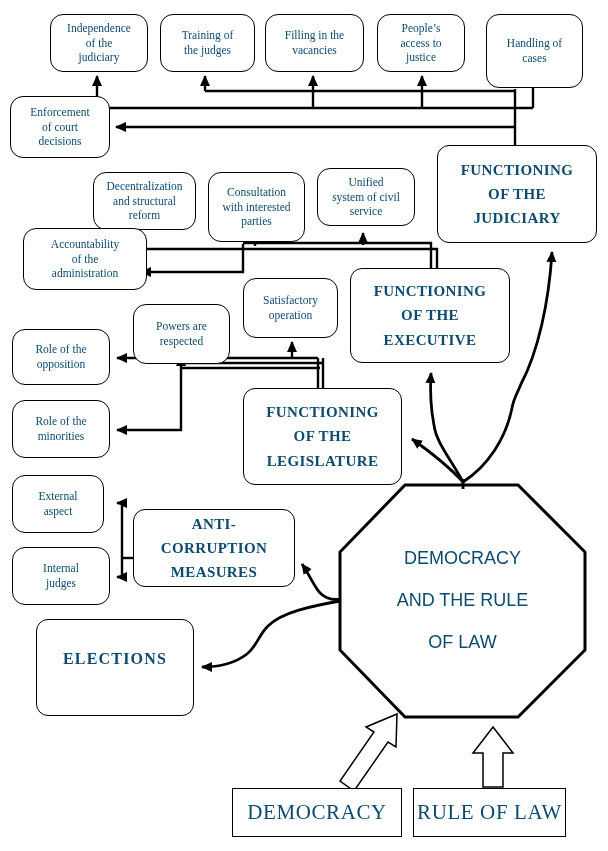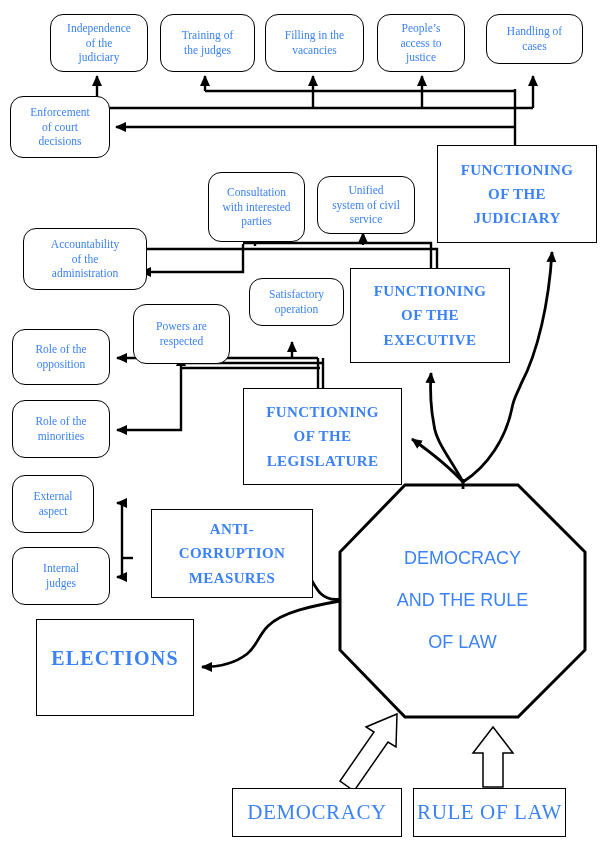--- a/index.html
+++ b/index.html
@@ -1,29 +1,29 @@
 <!DOCTYPE html>
 <html><head>
 <meta charset="utf-8">
 <style>
   html,body{margin:0;padding:0;background:#fff;}
   #stage{
     position:relative;width:608px;height:851px;background:#fff;
-    font-family:"Liberation Serif","DejaVu Serif",serif;color:#3b82f6;overflow:hidden;
+    font-family:"Liberation Serif","DejaVu Serif",serif;color:#0c4a6e;overflow:hidden;
   }
   #connector-layer{position:absolute;left:0;top:0;width:608px;height:851px;z-index:1;}
   .box{
     position:absolute;z-index:2;background:#fff;border:1.4px solid #000;
     display:flex;align-items:center;justify-content:center;text-align:center;
     box-sizing:border-box;
   }
   .box span{white-space:pre-line;display:block;}
   .rounded{border-radius:13px;font-size:11.5px;line-height:1.28;}
-  .bigbox{border-radius:0;font-weight:bold;font-size:15px;line-height:1.62;letter-spacing:.4px;}
-  .elections{font-size:20px;letter-spacing:1.2px;padding-bottom:18px;}
+  .bigbox{border-radius:12px;font-weight:bold;font-size:15px;line-height:1.62;letter-spacing:.4px;}
+  .elections{font-size:16px;letter-spacing:1.2px;padding-bottom:18px;}
   .bottombox{font-weight:normal;font-size:21px;line-height:1;letter-spacing:.6px;}
   .octagon-label{
     position:absolute;left:340px;top:485px;width:245px;height:232px;z-index:2;
     display:flex;align-items:center;justify-content:center;text-align:center;
     font-family:"Liberation Sans","DejaVu Sans",sans-serif;font-size:18px;line-height:2.32;
   }
   .octagon-label span{white-space:pre-line;}
 </style>
 </head>
 <body>
@@ -107,71 +107,76 @@
     <span>Training of
 the judges</span>
     </div>
 
   <div class="box rounded" style="left:377px;top:14px;width:88px;height:58px">
     <span>People’s
 access to
 justice</span>
     </div>
 
-  <div class="box rounded" style="left:486px;top:14px;width:97px;height:50px">
+  <div class="box rounded" style="left:486px;top:14px;width:97px;height:74px">
     <span>Handling of
 cases</span>
     </div>
 
   <div class="box rounded" style="left:10px;top:96px;width:100px;height:62px">
     <span>Enforcement
 of court
 decisions</span>
     </div>
 
+  <div class="box rounded" style="left:93px;top:172px;width:103px;height:58px">
+    <span>Decentralization
+and structural
+reform</span>
+    </div>
 
   <div class="box rounded" style="left:208px;top:172px;width:97px;height:70px">
     <span>Consultation
 with interested
 parties</span>
     </div>
 
-  <div class="box rounded" style="left:317px;top:176px;width:98px;height:58px">
+  <div class="box rounded" style="left:317px;top:168px;width:98px;height:58px">
     <span>Unified
 system of civil
 service</span>
     </div>
 
   <div class="box rounded" style="left:23px;top:228px;width:124px;height:62px">
     <span>Accountability
 of the
 administration</span>
     </div>
 
   <div class="box rounded" style="left:133px;top:304px;width:97px;height:60px">
     <span>Powers are
 respected</span>
     </div>
 
-  <div class="box rounded" style="left:249px;top:278px;width:95px;height:48px">
+  <div class="box rounded" style="left:243px;top:278px;width:95px;height:60px">
     <span>Satisfactory
 operation</span>
     </div>
 
   <div class="box rounded" style="left:12px;top:329px;width:98px;height:56px">
     <span>Role of the
 opposition</span>
     </div>
 
   <div class="box rounded" style="left:12px;top:400px;width:98px;height:58px">
     <span>Role of the
 minorities</span>
     </div>
 
-  <div class="box rounded" style="left:12px;top:475px;width:82px;height:58px">
+  <div class="box rounded" style="left:12px;top:475px;width:92px;height:58px">
     <span>External
 aspect</span>
     </div>
 
   <div class="box rounded" style="left:12px;top:547px;width:98px;height:58px">
     <span>Internal
 judges</span>
     </div>
 
   <div class="box bigbox" style="left:437px;top:145px;width:160px;height:98px">
@@ -185,21 +190,21 @@
 OF THE
 EXECUTIVE</span>
     </div>
 
   <div class="box bigbox" style="left:243px;top:388px;width:159px;height:97px">
     <span>FUNCTIONING
 OF THE
 LEGISLATURE</span>
     </div>
 
-  <div class="box bigbox" style="left:151px;top:509px;width:162px;height:89px">
+  <div class="box bigbox" style="left:133px;top:509px;width:162px;height:78px">
     <span>ANTI-
 CORRUPTION
 MEASURES</span>
     </div>
 
   <div class="box bigbox elections" style="left:36px;top:619px;width:158px;height:97px">
     <span>ELECTIONS</span>
     </div>
 
   <div class="octagon-label">

